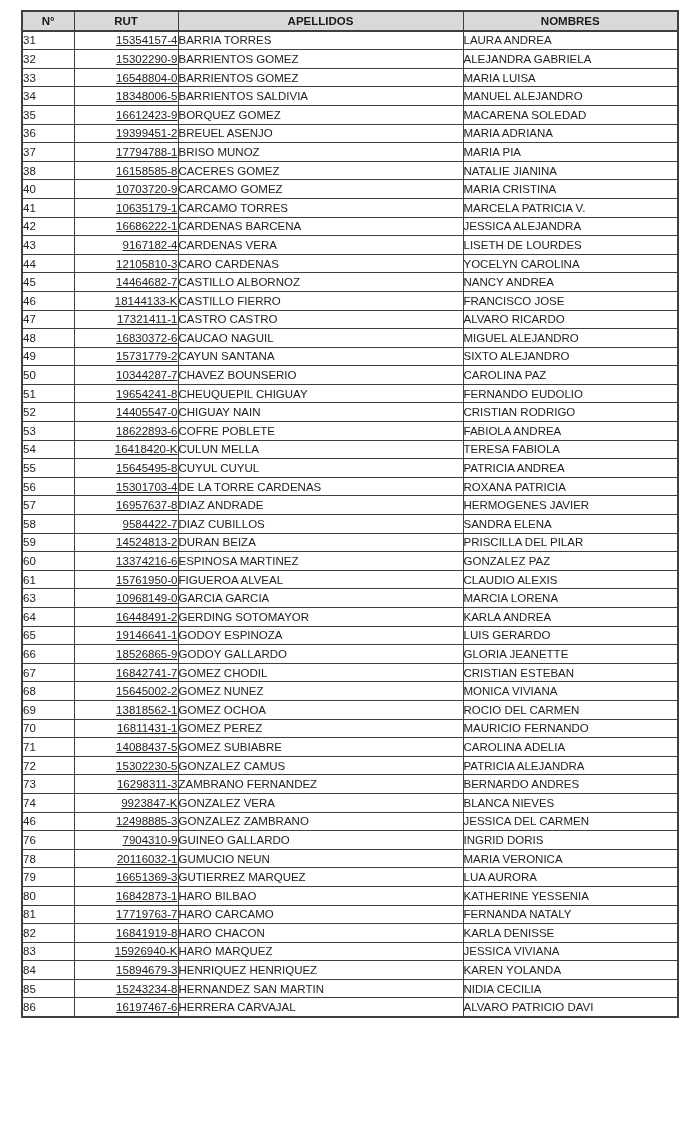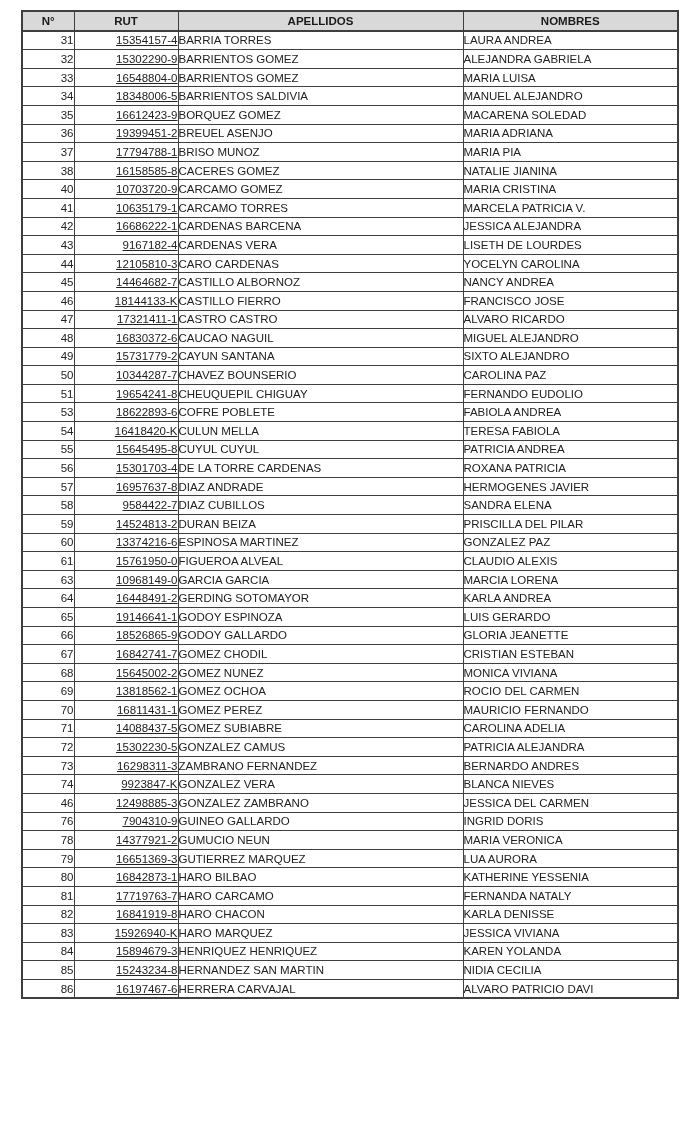--- a/index.html
+++ b/index.html
@@ -38,21 +38,21 @@
     background: #d9d9d9;
     font-weight: bold;
     text-align: center;
     color: #1a1a1a;
     border-bottom: 2px solid #3f3f3f;
   }
   col.c-num       { width: 52px; }
   col.c-rut       { width: 104px; }
   col.c-apellidos { width: 285px; }
   col.c-nombres   { width: 215px; }
-  td.col-num  { text-align: right; }
+  td.col-num  { text-align: left; }
   td.col-rut  { text-align: right; text-decoration: underline; }
   td.col-apellidos,
   td.col-nombres {
     text-align: left;
     padding-left: 6px;
   }
 </style>
 </head>
 <body>
 
@@ -187,20 +187,26 @@
           <td class="col-apellidos">CHAVEZ BOUNSERIO</td>
           <td class="col-nombres">CAROLINA PAZ</td>
         </tr>
         <tr>
           <td class="col-num">51</td>
           <td class="col-rut">19654241-8</td>
           <td class="col-apellidos">CHEUQUEPIL CHIGUAY</td>
           <td class="col-nombres">FERNANDO EUDOLIO</td>
         </tr>
         <tr>
+          <td class="col-num">52</td>
+          <td class="col-rut">14405547-0</td>
+          <td class="col-apellidos">CHIGUAY NAIN</td>
+          <td class="col-nombres">CRISTIAN RODRIGO</td>
+        </tr>
+        <tr>
           <td class="col-num">53</td>
           <td class="col-rut">18622893-6</td>
           <td class="col-apellidos">COFRE POBLETE</td>
           <td class="col-nombres">FABIOLA ANDREA</td>
         </tr>
         <tr>
           <td class="col-num">54</td>
           <td class="col-rut">16418420-K</td>
           <td class="col-apellidos">CULUN MELLA</td>
           <td class="col-nombres">TERESA FABIOLA</td>
@@ -326,21 +332,21 @@
           <td class="col-nombres">JESSICA DEL CARMEN</td>
         </tr>
         <tr>
           <td class="col-num">76</td>
           <td class="col-rut">7904310-9</td>
           <td class="col-apellidos">GUINEO GALLARDO</td>
           <td class="col-nombres">INGRID DORIS</td>
         </tr>
         <tr>
           <td class="col-num">78</td>
-          <td class="col-rut">14377921-2</td>
+          <td class="col-rut">20116032-1</td>
           <td class="col-apellidos">GUMUCIO NEUN</td>
           <td class="col-nombres">MARIA VERONICA</td>
         </tr>
         <tr>
           <td class="col-num">79</td>
           <td class="col-rut">16651369-3</td>
           <td class="col-apellidos">GUTIERREZ MARQUEZ</td>
           <td class="col-nombres">LUA AURORA</td>
         </tr>
         <tr>

